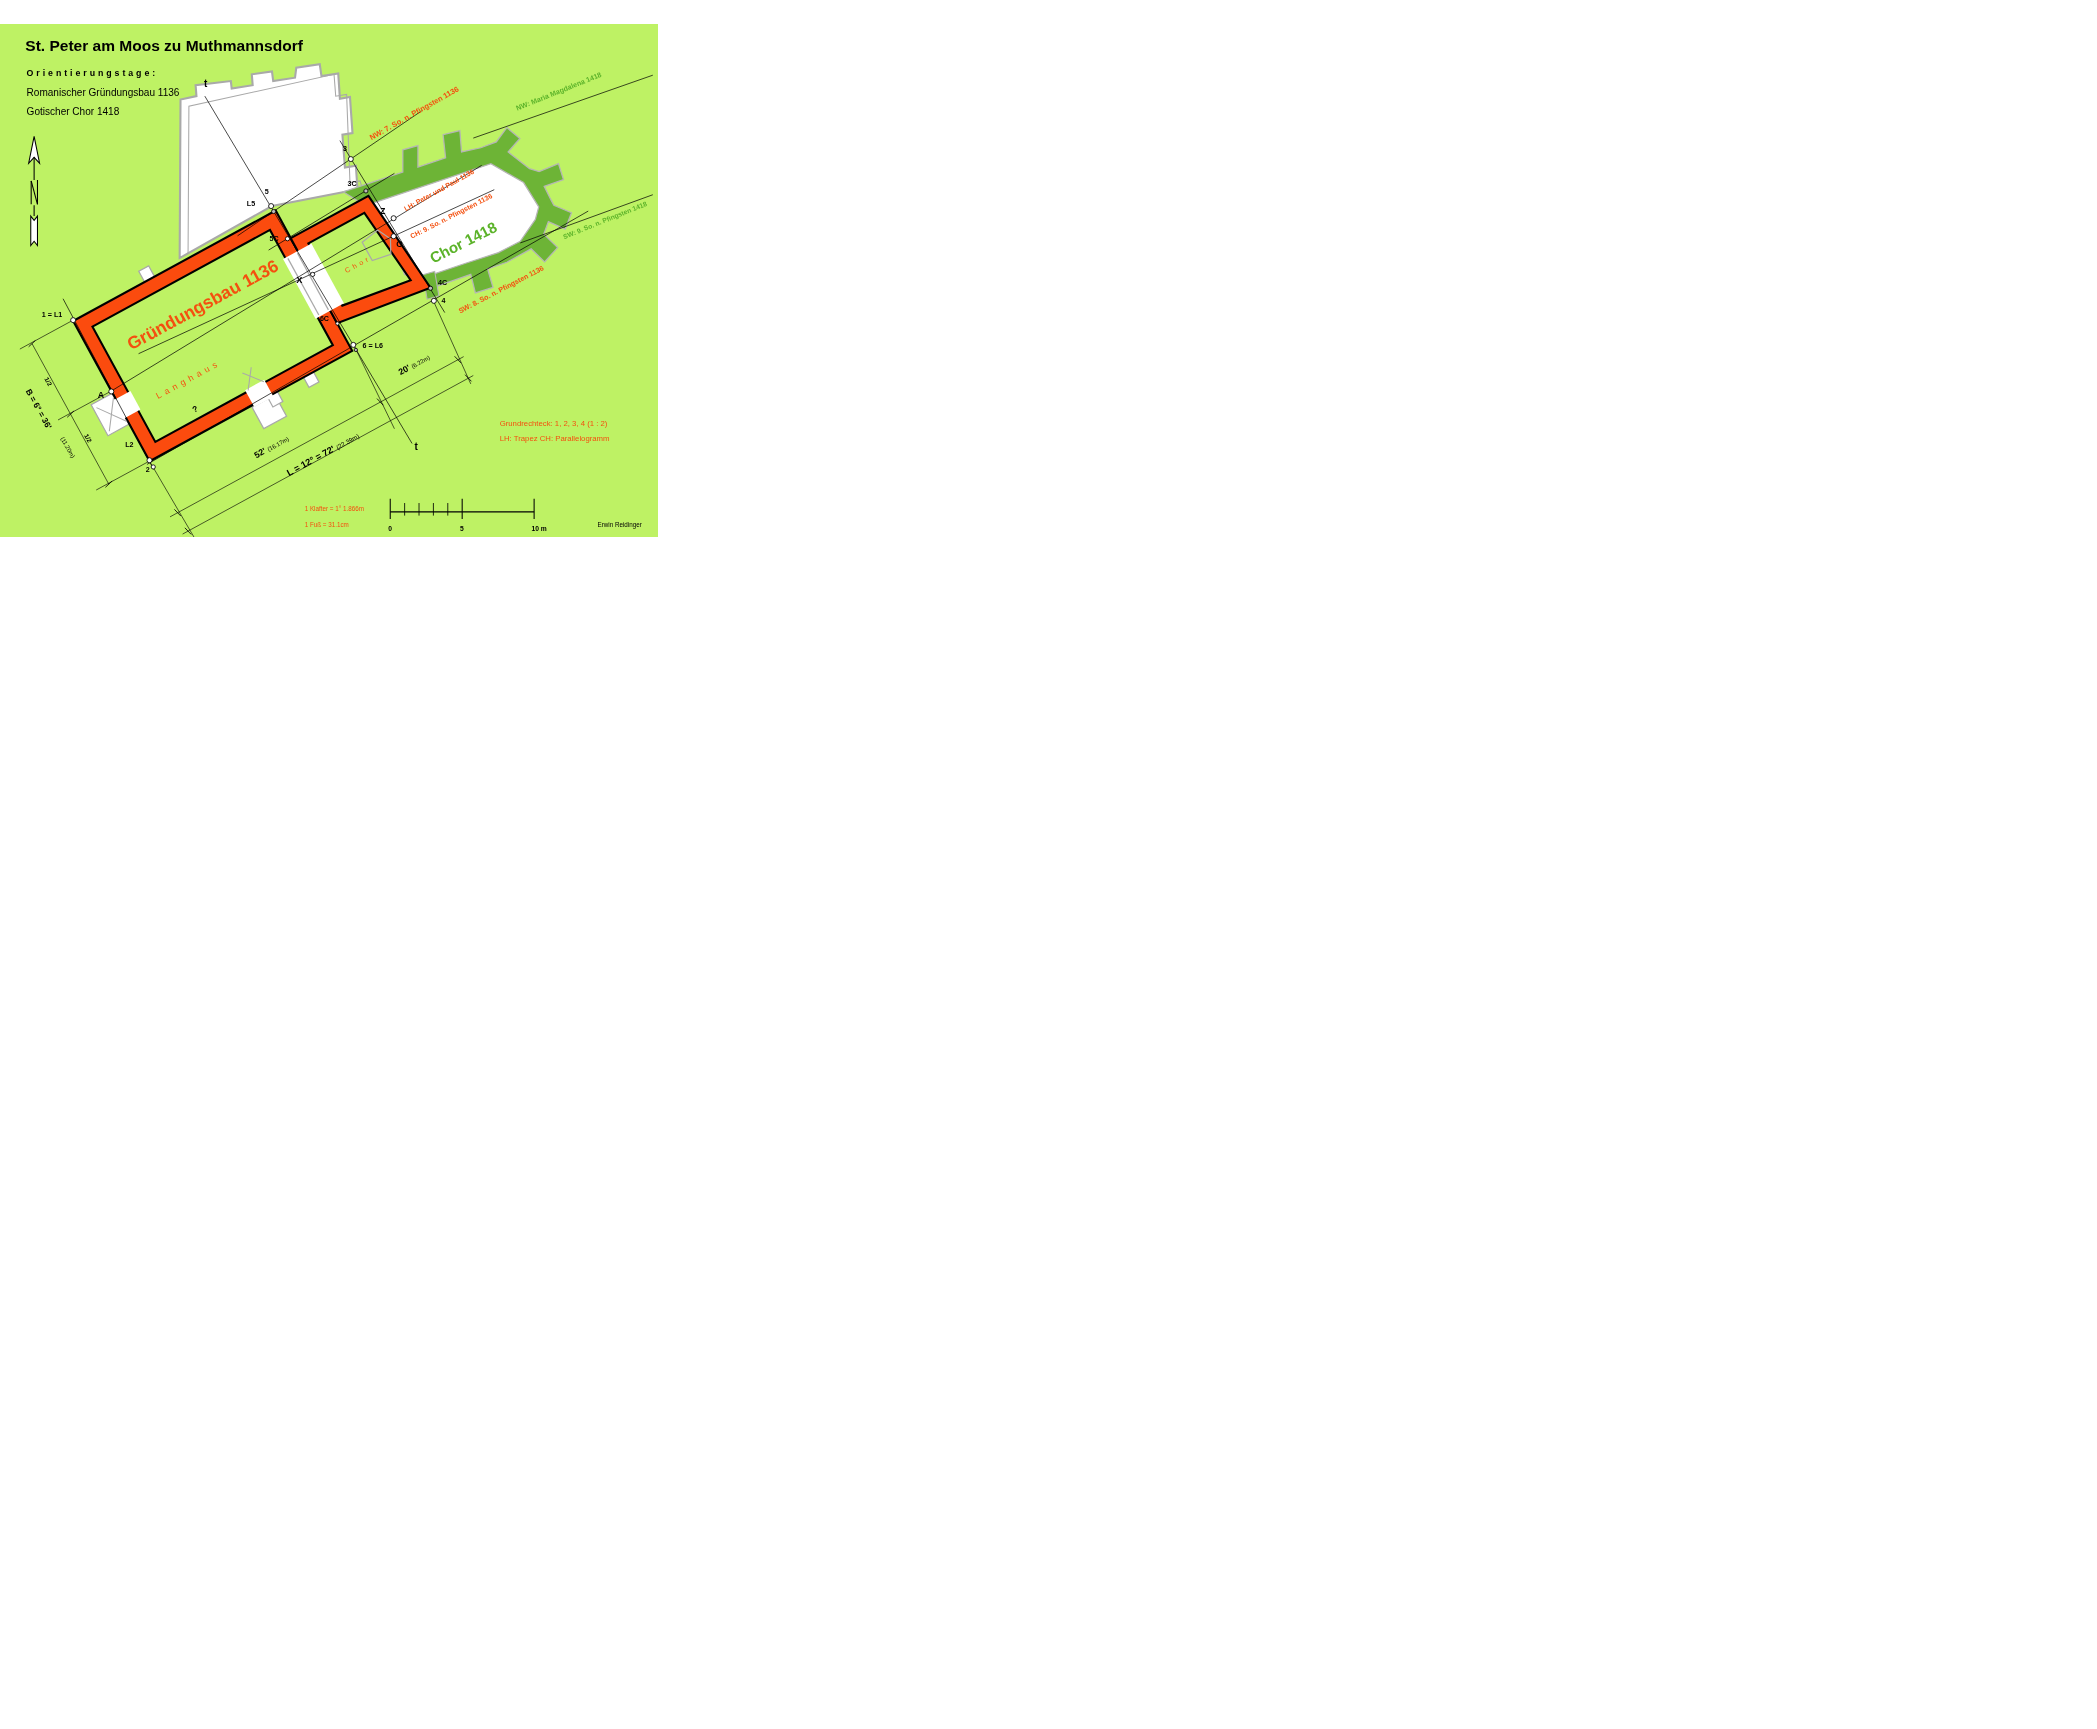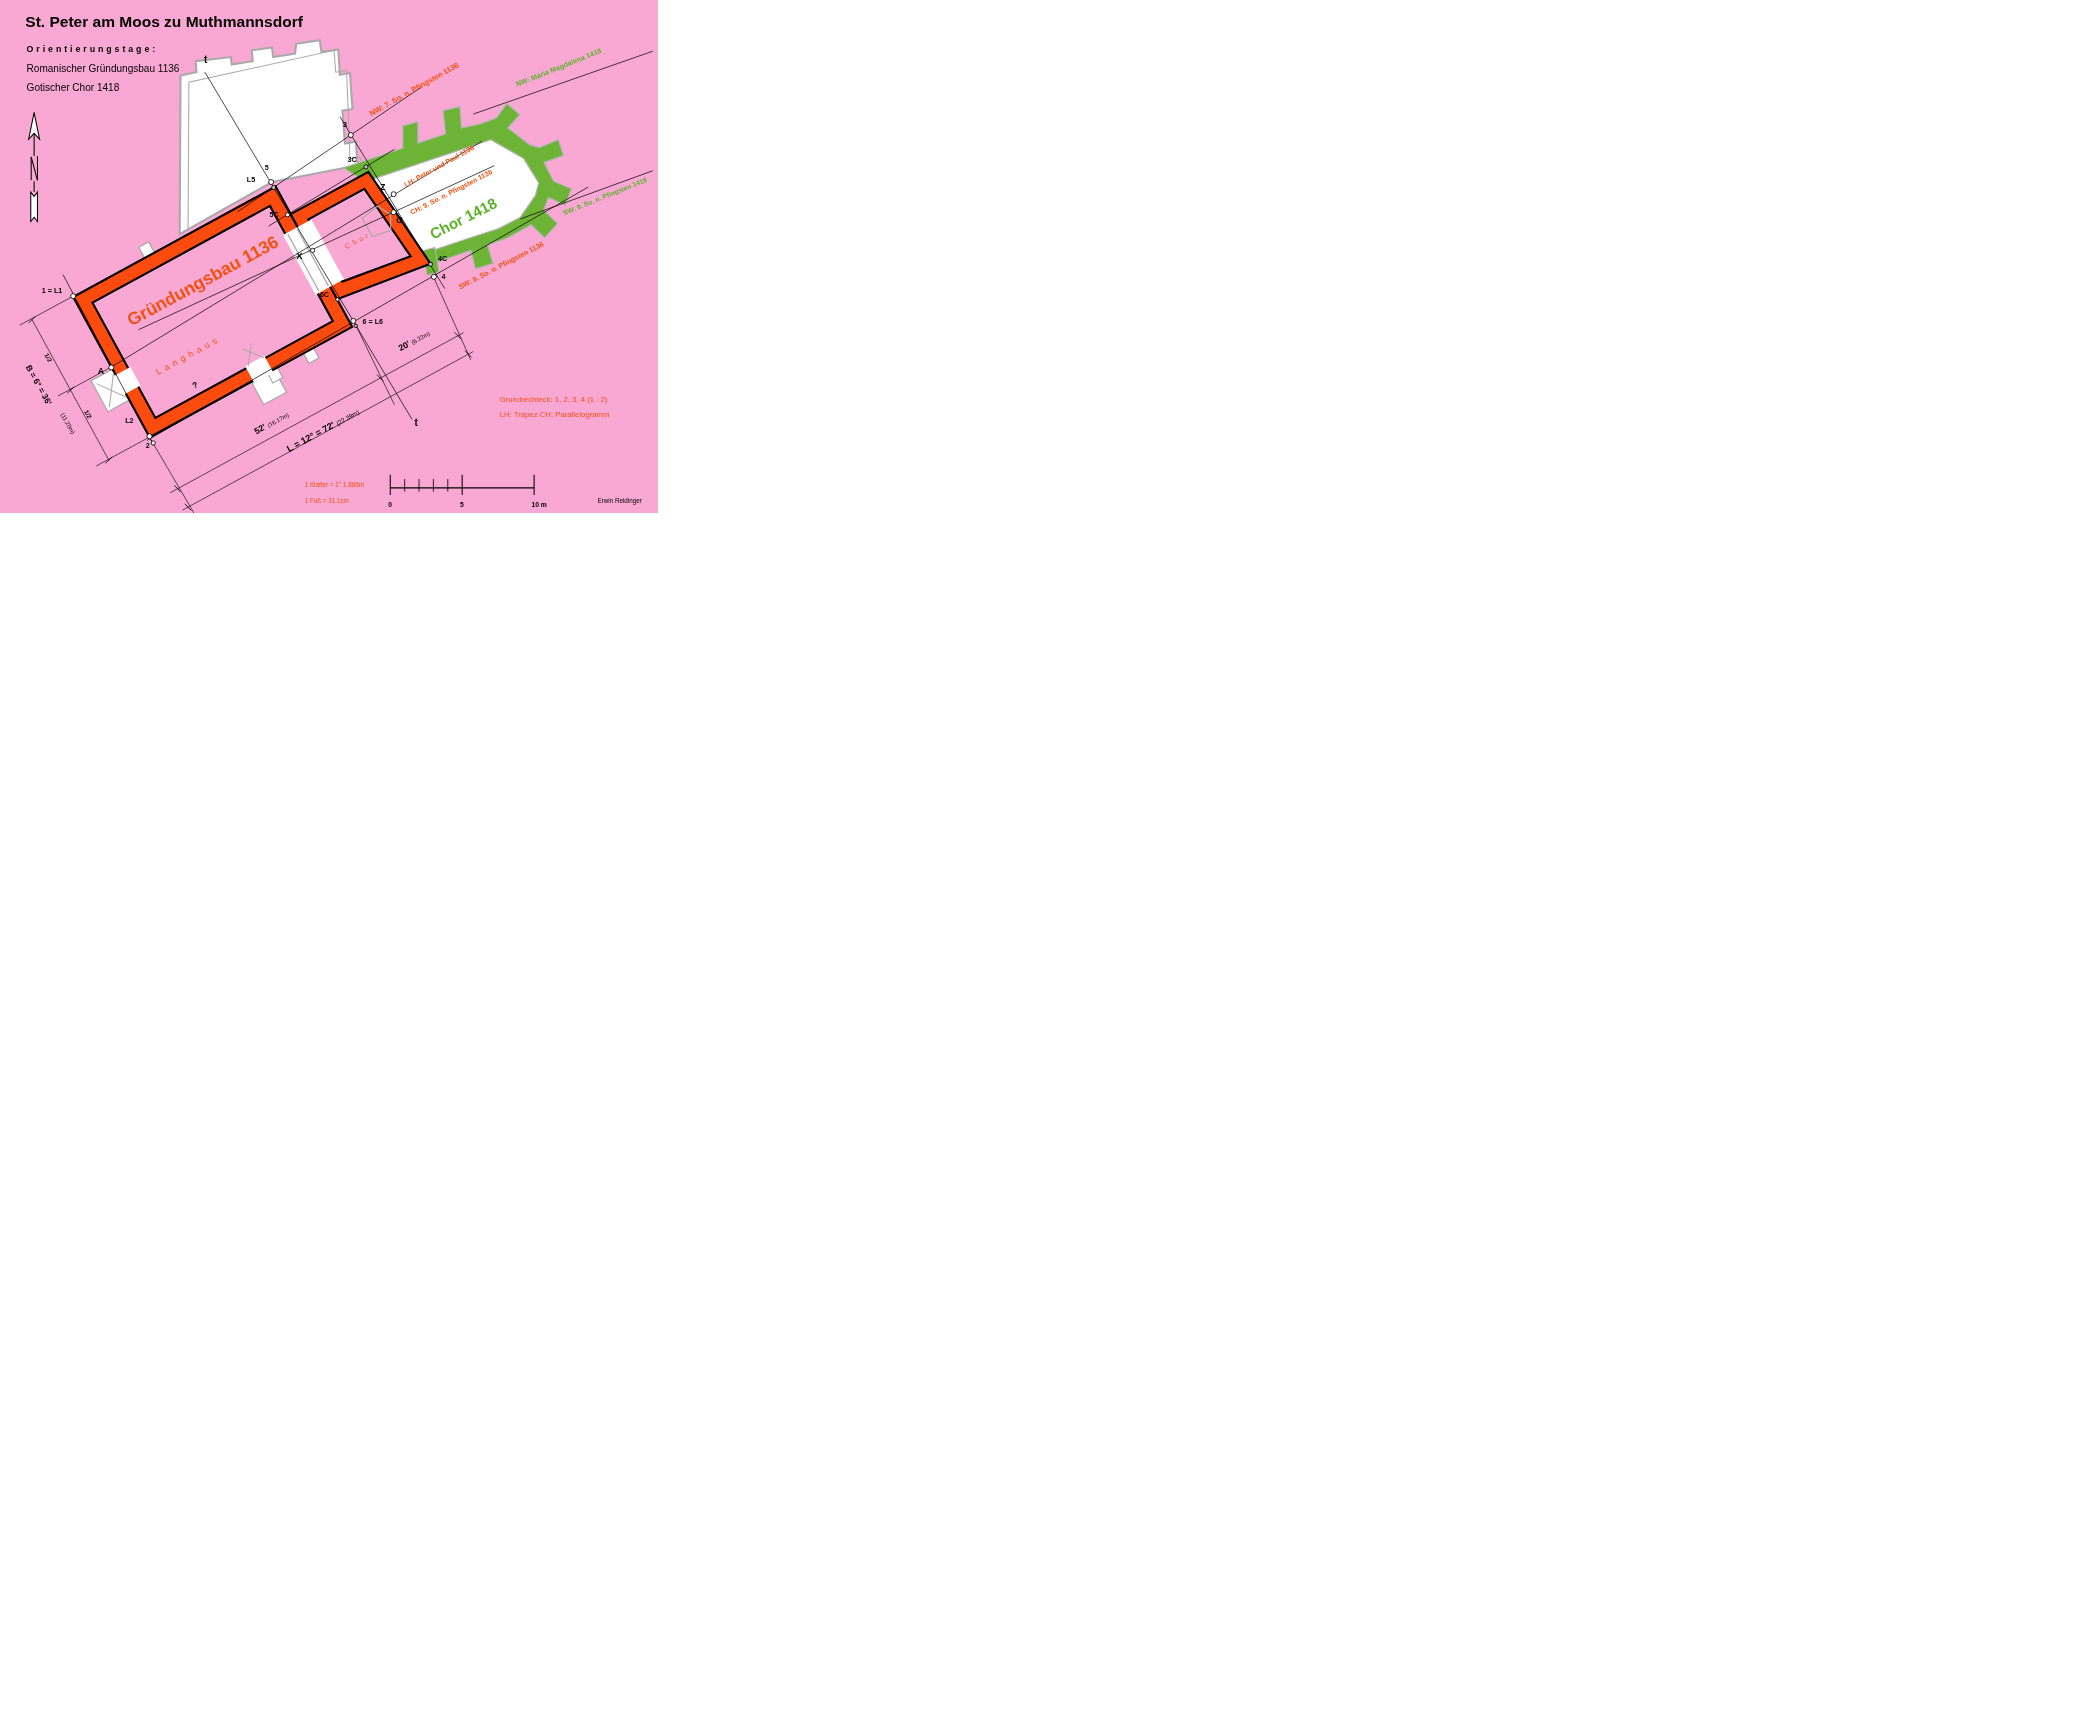--- a/index.html
+++ b/index.html
@@ -1,17 +1,17 @@
 <!DOCTYPE html>
 <html style="font-size:6.7px"><head>
 <meta charset="utf-8">
 <style>
   html,body{margin:0;padding:0;background:#fff;}
-  .stage{position:relative;width:658px;height:513px;background:#f9a8d4;overflow:hidden;
-         font-family:"Liberation Sans", sans-serif;}
+  .stage{position:relative;width:658px;height:513px;background:#bef264;overflow:hidden;
+         font-family:"Liberation Sans", sans-serif;margin-top:24px;}
   svg{display:block}
   text{font-family:"Liberation Sans", sans-serif;}
 </style>
 </head>
 <body>
 
 <div class="stage">
 <svg width="658" height="513" viewBox="0 0 1568 1223">
 
   <g stroke="#a9a9a9" fill="#ffffff">

